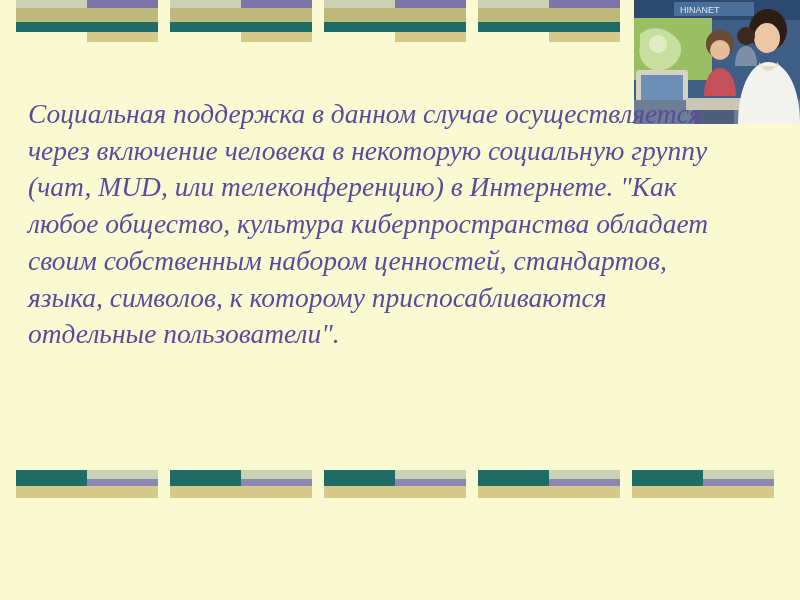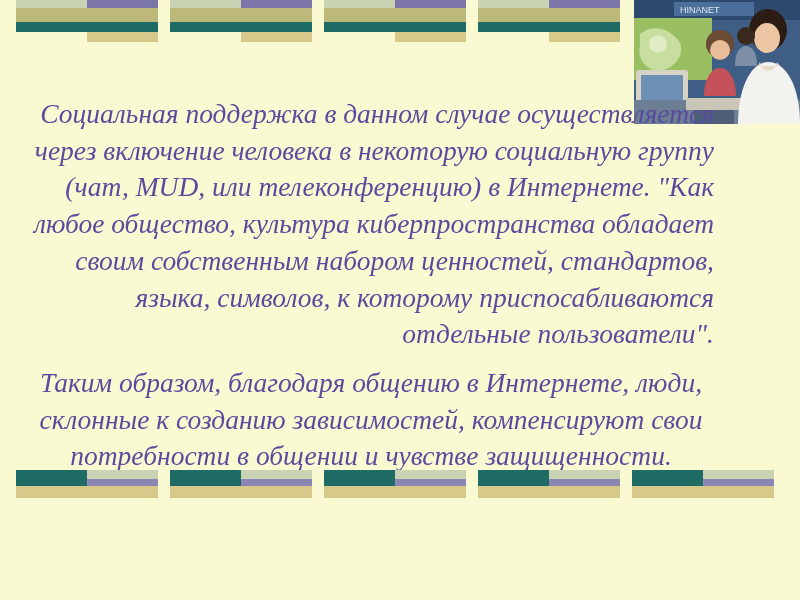--- a/index.html
+++ b/index.html
@@ -143,21 +143,21 @@
     width: 686px;
   }
   .para {
     color: #5B4A9E;
     font-size: 27.5px;
     line-height: 1.335;
     font-style: italic;
     margin: 0;
   }
   .para.p1 {
-    text-align: right;
+    text-align: left;
     text-indent: 0;
     font-style: italic;
   }
   .para.p2 {
     text-align: center;
     margin-top: 12px;
   }
 </style>
 </head>
 <body>
@@ -232,21 +232,20 @@
         <circle cx="112" cy="36" r="9" fill="#3A2A1E"></circle>
         <path d="M101 66 C101 52 106 46 112 46 C118 46 123 52 123 66 Z" fill="#7C8FA6"></path>
 
         <rect x="60" y="110" width="40" height="14" fill="#4E6079"></rect>
       </g>
     </svg>
   </div>
 
   <div class="content">
     <p class="para p1">Социальная поддержка в данном случае осуществляется через включение человека в некоторую социальную группу (чат, MUD, или телеконференцию) в Интернете. "Как любое общество, культура киберпространства обладает своим собственным набором ценностей, стандартов, языка, символов, к которому приспосабливаются отдельные пользователи".</p>
-    <p class="para p2">Таким образом, благодаря общению в Интернете, люди, склонные к созданию зависимостей, компенсируют свои потребности в общении и чувстве защищенности.</p>
   </div>
 
   <div class="bottom-band">
     <div class="bb-unit" style="left:16px; width:142px;">
       <div class="bb-khaki"></div>
       <div class="bb-green"></div>
       <div class="bb-purple"></div>
       <div class="bb-pale"></div>
     </div>
     <div class="bb-unit" style="left:170px; width:142px;">

